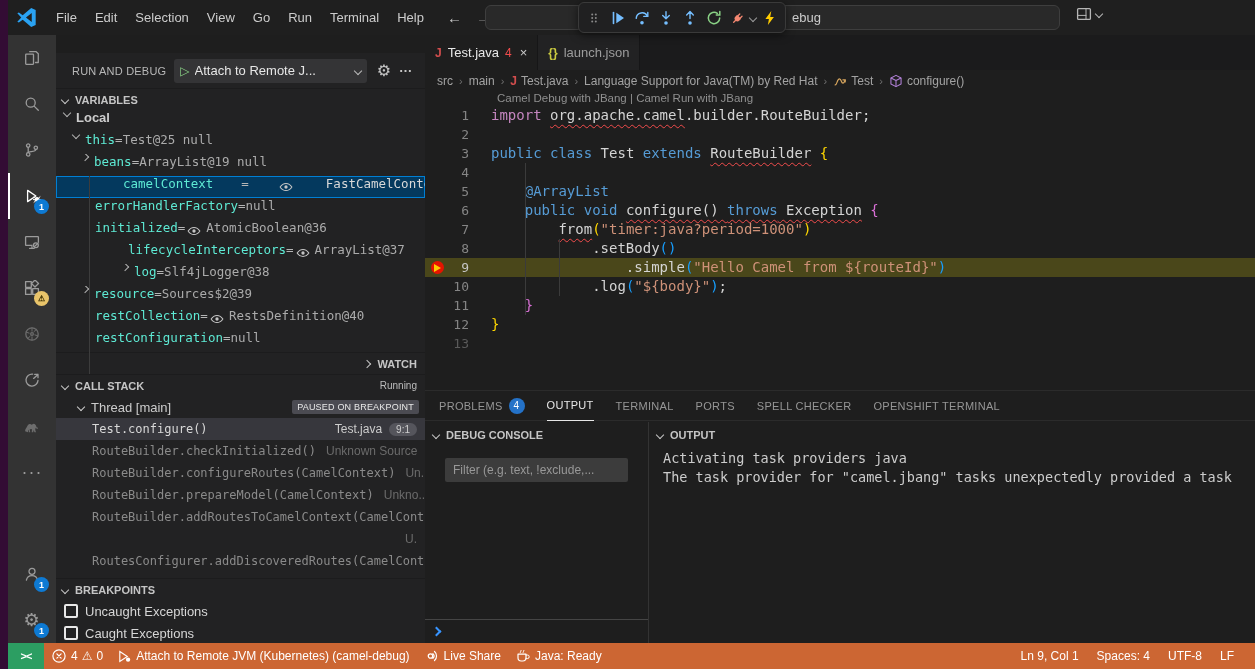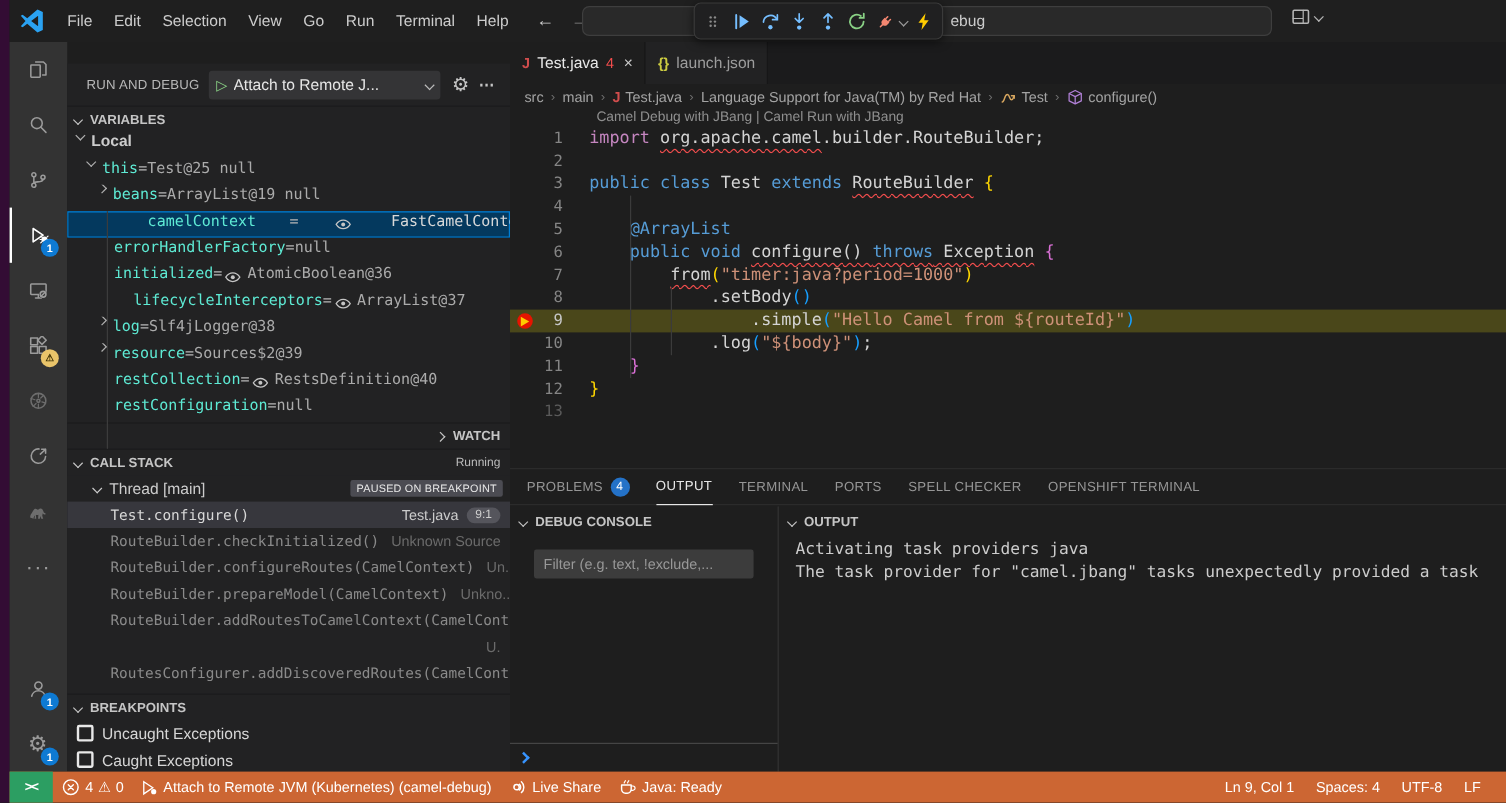--- a/index.html
+++ b/index.html
@@ -400,33 +400,33 @@
           <span class="vname" data-interactable="false">initialized</span>
           <span class="veq" data-interactable="false"> = </span>
           <span class="icon lazy-eye" data-interactable="true">
             <svg width="14" height="14" viewBox="0 0 16 16" fill="none" stroke="currentColor" stroke-width="1.2">
               <path d="M1.3 8S3.9 3.9 8 3.9 14.7 8 14.7 8 12.1 12.1 8 12.1 1.3 8 1.3 8z"></path>
               <circle cx="8" cy="8" r="1.9" fill="currentColor" stroke="none"></circle>
             </svg>
           </span>
           <span class="vval" data-interactable="false">AtomicBoolean@36</span>
         </div>
-        <div class="trow" data-interactable="true" style="padding-left: 42px;">
+        <div class="trow" data-interactable="true" style="padding-left: 42px; margin-left: 17px;">
           <span data-interactable="false" style="width: 13px; flex: 0 0 auto;"></span>
           <span class="vname" data-interactable="false">lifecycleInterceptors</span>
           <span class="veq" data-interactable="false"> = </span>
           <span class="icon lazy-eye" data-interactable="true">
             <svg width="14" height="14" viewBox="0 0 16 16" fill="none" stroke="currentColor" stroke-width="1.2">
               <path d="M1.3 8S3.9 3.9 8 3.9 14.7 8 14.7 8 12.1 12.1 8 12.1 1.3 8 1.3 8z"></path>
               <circle cx="8" cy="8" r="1.9" fill="currentColor" stroke="none"></circle>
             </svg>
           </span>
           <span class="vval" data-interactable="false">ArrayList@37</span>
         </div>
-        <div class="trow" data-interactable="true" style="padding-left: 26px;">
+        <div class="trow" data-interactable="true" style="padding-left: 26px; margin-left: 40px;">
           <span class="chev right" data-interactable="false"></span>
           <span class="vname" data-interactable="false">log</span>
           <span class="veq" data-interactable="false"> = </span>
           <span class="vval" data-interactable="false">Slf4jLogger@38</span>
         </div>
         <div class="trow" data-interactable="true" style="padding-left: 26px;">
           <span class="chev right" data-interactable="false"></span>
           <span class="vname" data-interactable="false">resource</span>
           <span class="veq" data-interactable="false"> = </span>
           <span class="vval" data-interactable="false">Sources$2@39</span>

